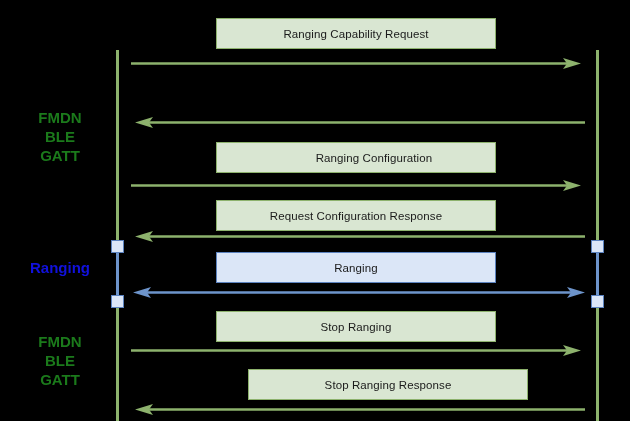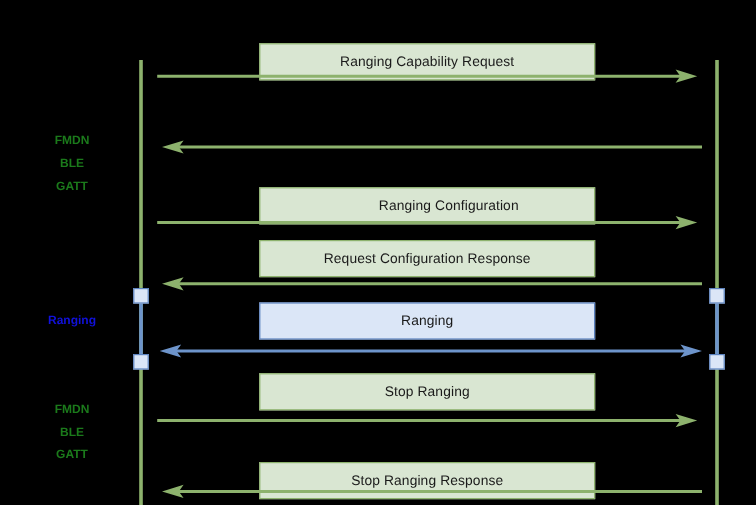--- a/index.html
+++ b/index.html
@@ -68,21 +68,21 @@
   .arrow {
     position: absolute;
     height: 11px;
   }
   .arrow svg { display: block; overflow: visible; }
 
   
   .side-label {
     position: absolute;
     text-align: center;
-    font-size: 10px;
+    font-size: 15px;
     font-weight: bold;
     line-height: 19px;
     white-space: nowrap;
   }
   .side-label.green { color: #1b7a1b; }
   .side-label.blue  { color: #1111dd; }
 </style>
 </head>
 <body>
 
@@ -103,38 +103,38 @@
   <div class="side-label blue" style="left:20px; top:258px; width:80px;">
     <div>Ranging</div>
   </div>
 
   <div class="side-label green" style="left:20px; top:332px; width:80px;">
     <div>FMDN</div>
     <div>BLE</div>
     <div>GATT</div>
   </div>
 
-  <div class="msg-box green" style="top:36px;">
+  <div class="msg-box green" style="top:18px;">
     <span>Ranging Capability Request</span>
   </div>
   <div class="arrow" style="left:131px; top:58px; width:450px;">
     <svg width="450" height="11" viewBox="0 0 450 11">
       <line x1="0" y1="5.5" x2="440" y2="5.5" stroke="#8db26d" stroke-width="2.5"></line>
       <polygon points="450,5.5 432,0 436,5.5 432,11" fill="#8db26d"></polygon>
     </svg>
   </div>
 
   <div class="arrow" style="left:135px; top:117px; width:450px;">
     <svg width="450" height="11" viewBox="0 0 450 11">
       <line x1="10" y1="5.5" x2="450" y2="5.5" stroke="#8db26d" stroke-width="2.5"></line>
       <polygon points="0,5.5 18,0 14,5.5 18,11" fill="#8db26d"></polygon>
     </svg>
   </div>
 
-  <div class="msg-box green" style="top:156px;padding-left:36px;">
+  <div class="msg-box green" style="top:142px;padding-left:36px;">
     <span>Ranging Configuration</span>
   </div>
   <div class="arrow" style="left:131px; top:180px; width:450px;">
     <svg width="450" height="11" viewBox="0 0 450 11">
       <line x1="0" y1="5.5" x2="440" y2="5.5" stroke="#8db26d" stroke-width="2.5"></line>
       <polygon points="450,5.5 432,0 436,5.5 432,11" fill="#8db26d"></polygon>
     </svg>
   </div>
 
   <div class="msg-box green" style="top:200px;">
@@ -166,21 +166,21 @@
   <div class="msg-box green" style="top:311px;">
     <span>Stop Ranging</span>
   </div>
   <div class="arrow" style="left:131px; top:345px; width:450px;">
     <svg width="450" height="11" viewBox="0 0 450 11">
       <line x1="0" y1="5.5" x2="440" y2="5.5" stroke="#8db26d" stroke-width="2.5"></line>
       <polygon points="450,5.5 432,0 436,5.5 432,11" fill="#8db26d"></polygon>
     </svg>
   </div>
 
-  <div class="msg-box green" style="top:385px;">
+  <div class="msg-box green" style="top:369px;margin-left:32px;">
     <span>Stop Ranging Response</span>
   </div>
   <div class="arrow" style="left:135px; top:404px; width:450px;">
     <svg width="450" height="11" viewBox="0 0 450 11">
       <line x1="10" y1="5.5" x2="450" y2="5.5" stroke="#8db26d" stroke-width="2.5"></line>
       <polygon points="0,5.5 18,0 14,5.5 18,11" fill="#8db26d"></polygon>
     </svg>
   </div>
 
 </div>

